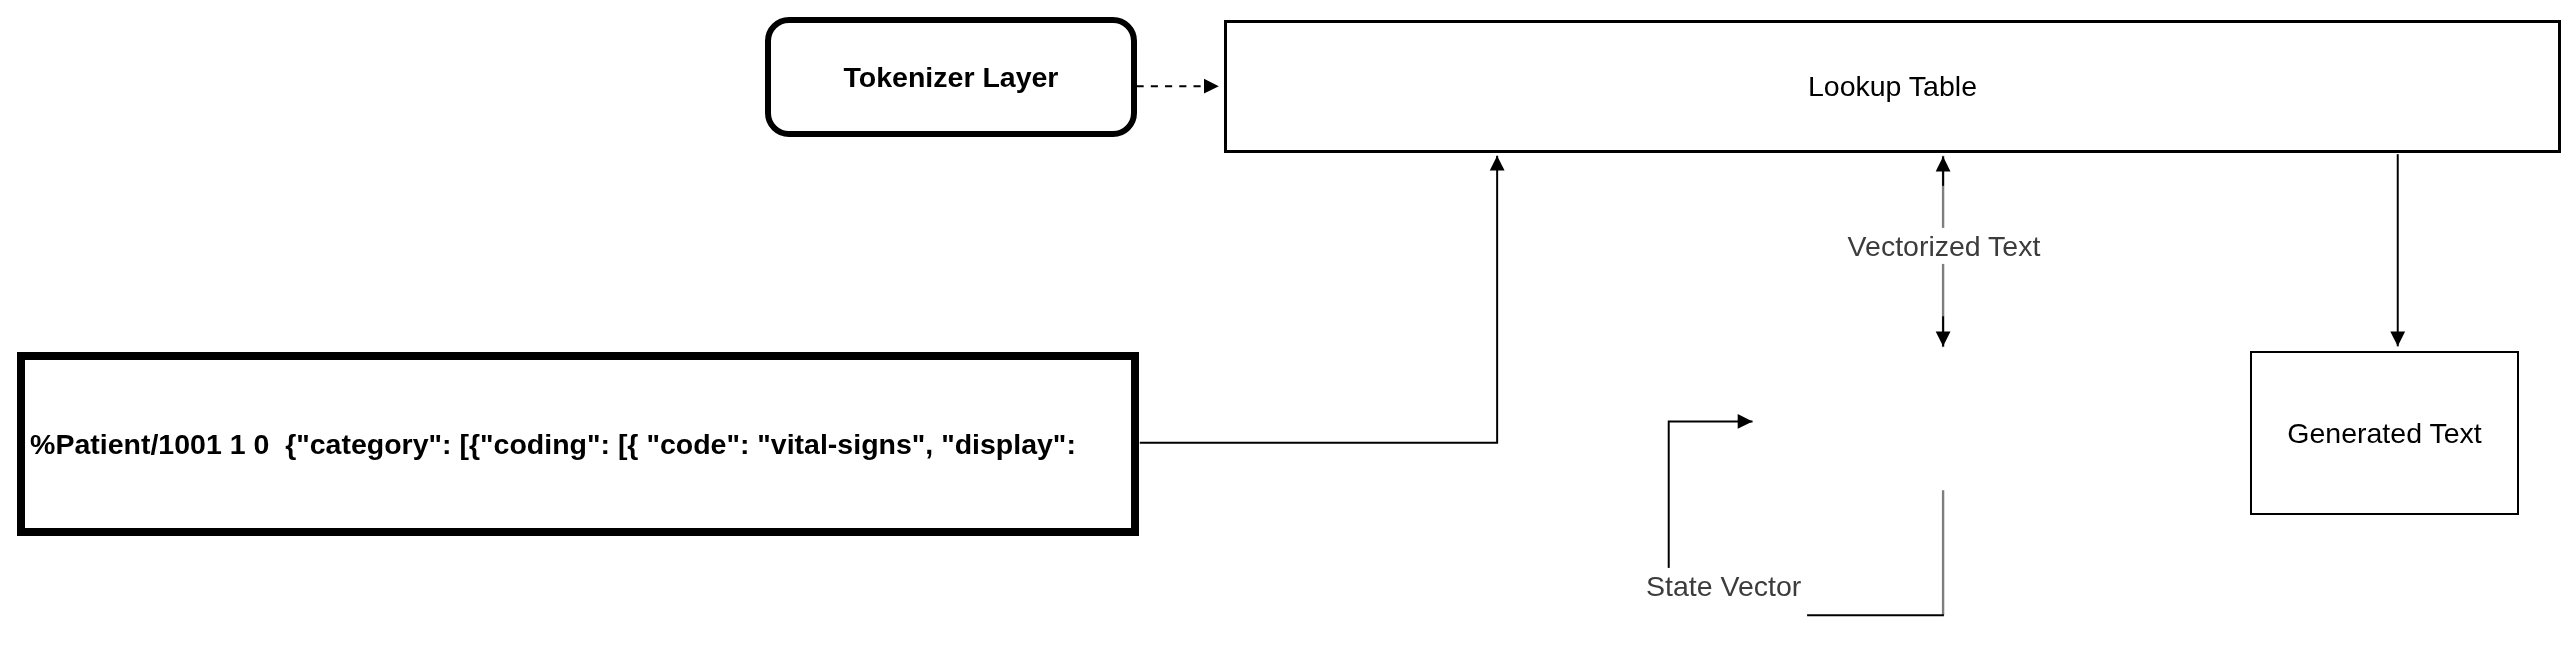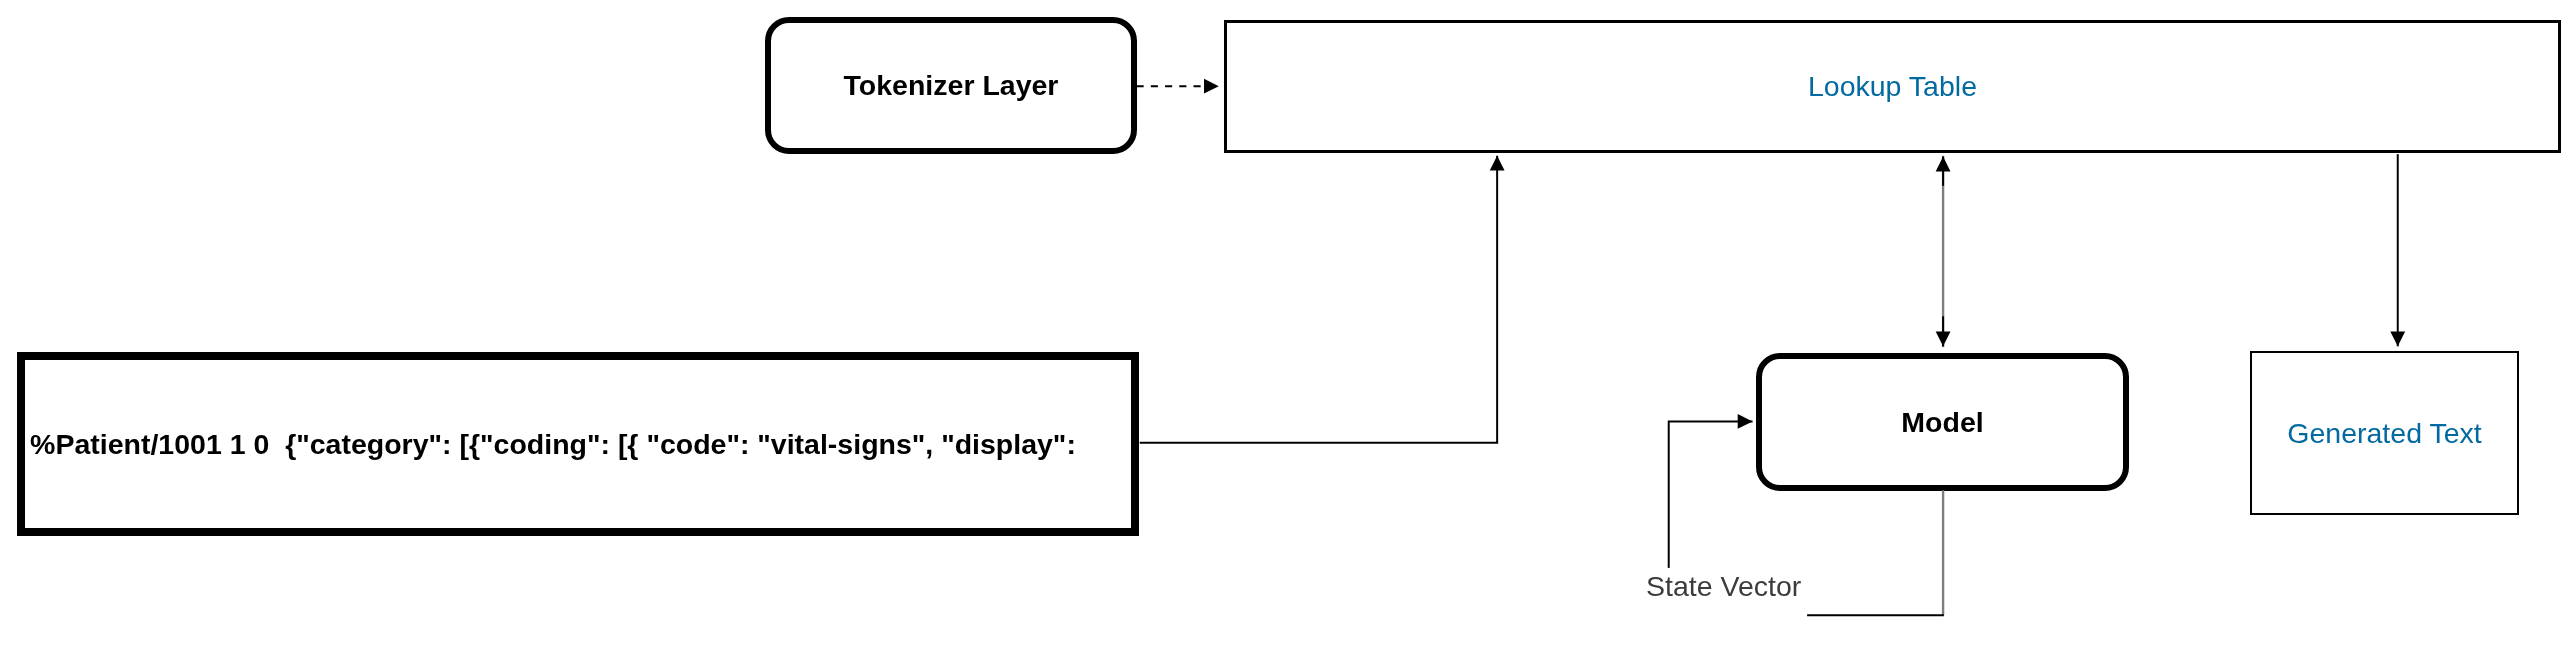--- a/index.html
+++ b/index.html
@@ -16,32 +16,32 @@
     overflow: hidden;
   }
   .node {
     position: absolute;
     box-sizing: border-box;
     background: #ffffff;
     display: flex;
     align-items: center;
     justify-content: center;
     font-size: 28.5px;
-    color: #0369a1;
+    color: #000000;
     z-index: 1;
   }
   .node.bold {
     font-weight: bold;
     color: #000000;
   }
   .rounded {
     border: 6.3px solid #000000;
     border-radius: 24px;
   }
-  #tokenizer-box { left: 765px;  top: 17.4px;  width: 372px;  height: 137px; }
+  #tokenizer-box { left: 765px;  top: 17.4px;  width: 372px;  height: 120px; }
   #lookup-box    { left: 1224px; top: 20px;  width: 1337px; height: 133px; border: 3.2px solid #000000; }
   #input-box     { left: 17.4px;   top: 352px; width: 1122px; height: 184px; border: 8px solid #000000;
                    justify-content: flex-start; padding-left: 4.7px; white-space: pre; }
   #model-box     { left: 1756px; top: 353px; width: 373px;  height: 138px; }
   #generated-box { left: 2250px; top: 351px; width: 269px;  height: 164px; border: 2.4px solid #000000; }
 
   #edges-svg {
     position: absolute;
     left: 0; top: 0;
     width: 2576px;
@@ -79,23 +79,20 @@
   </div>
 
   <div class="node" id="lookup-box">
     <span>Lookup Table</span>
   </div>
 
   <div class="node bold" id="input-box">
     <span>%Patient/1001 1 0  {"category": [{"coding": [{ "code": "vital-signs", "display":</span>
   </div>
 
-  <div class="node rounded bold" id="model-box">
-    <span>Model</span>
-  </div>
 
   <div class="node" id="generated-box">
     <span>Generated Text</span>
   </div>
 
   <svg id="edges-svg" viewBox="0 0 3257 817">
     <defs>
       <marker id="ah" viewBox="0 0 12 12" refX="11" refY="6" markerWidth="9" markerHeight="9" orient="auto">
         <path d="M1,1 L11,6 L1,11 Z" fill="#000000"></path>
       </marker>
@@ -114,17 +111,18 @@
 
      Generated Text --&gt;
     <path d="M3032,195 V438" stroke="#000000" stroke-width="2.5" fill="none" marker-end="url(#ah)"></path>
 
      State Vector feedback loop --&gt;
     <path d="M2457,620 V778" stroke="#7e7e7e" stroke-width="3" fill="none"></path>
     <path d="M2458,778 H2285" stroke="#000000" stroke-width="2.5" fill="none"></path>
     <path d="M2110,760 V533 H2216" stroke="#000000" stroke-width="2.5" fill="none" marker-end="url(#ah)"></path>
   </svg>
 
+  <span class="edge-label" id="vectorized-label">Vectorized Text</span>
 
   <span class="edge-label" id="state-label">State Vector</span>
 
 </div>
 
 
 </body></html>

